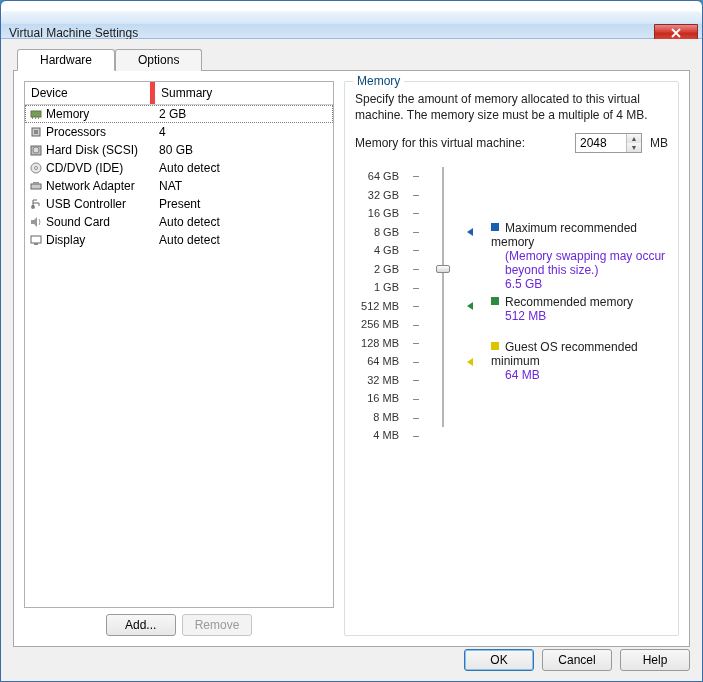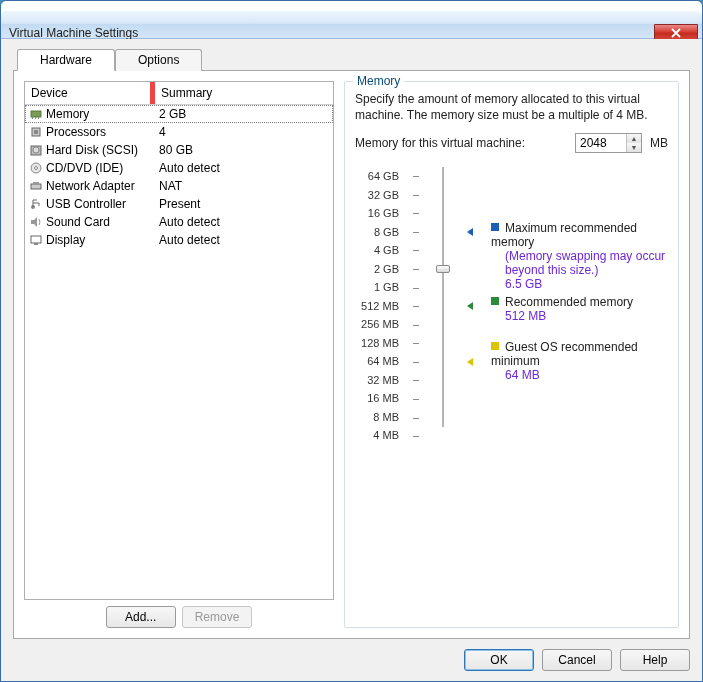--- a/index.html
+++ b/index.html
@@ -256,21 +256,21 @@
   width:8px; height:8px;
   display:inline-block;
   margin-right:6px;
   vertical-align:1px;
 }
 .legend .sub { padding-left:14px; color:#6d28d9;}
 .bottom-bar {
   display:flex;
   justify-content:flex-end;
   gap:8px;
-  padding-top:10px;
+  padding-top:2px;
 }
 .btn.default {
   border:1px solid #2f76b7;
   box-shadow: inset 0 0 0 1px #8cc0eb;
 }
 </style>
 </head>
 <body>
 
 <div class="window">

